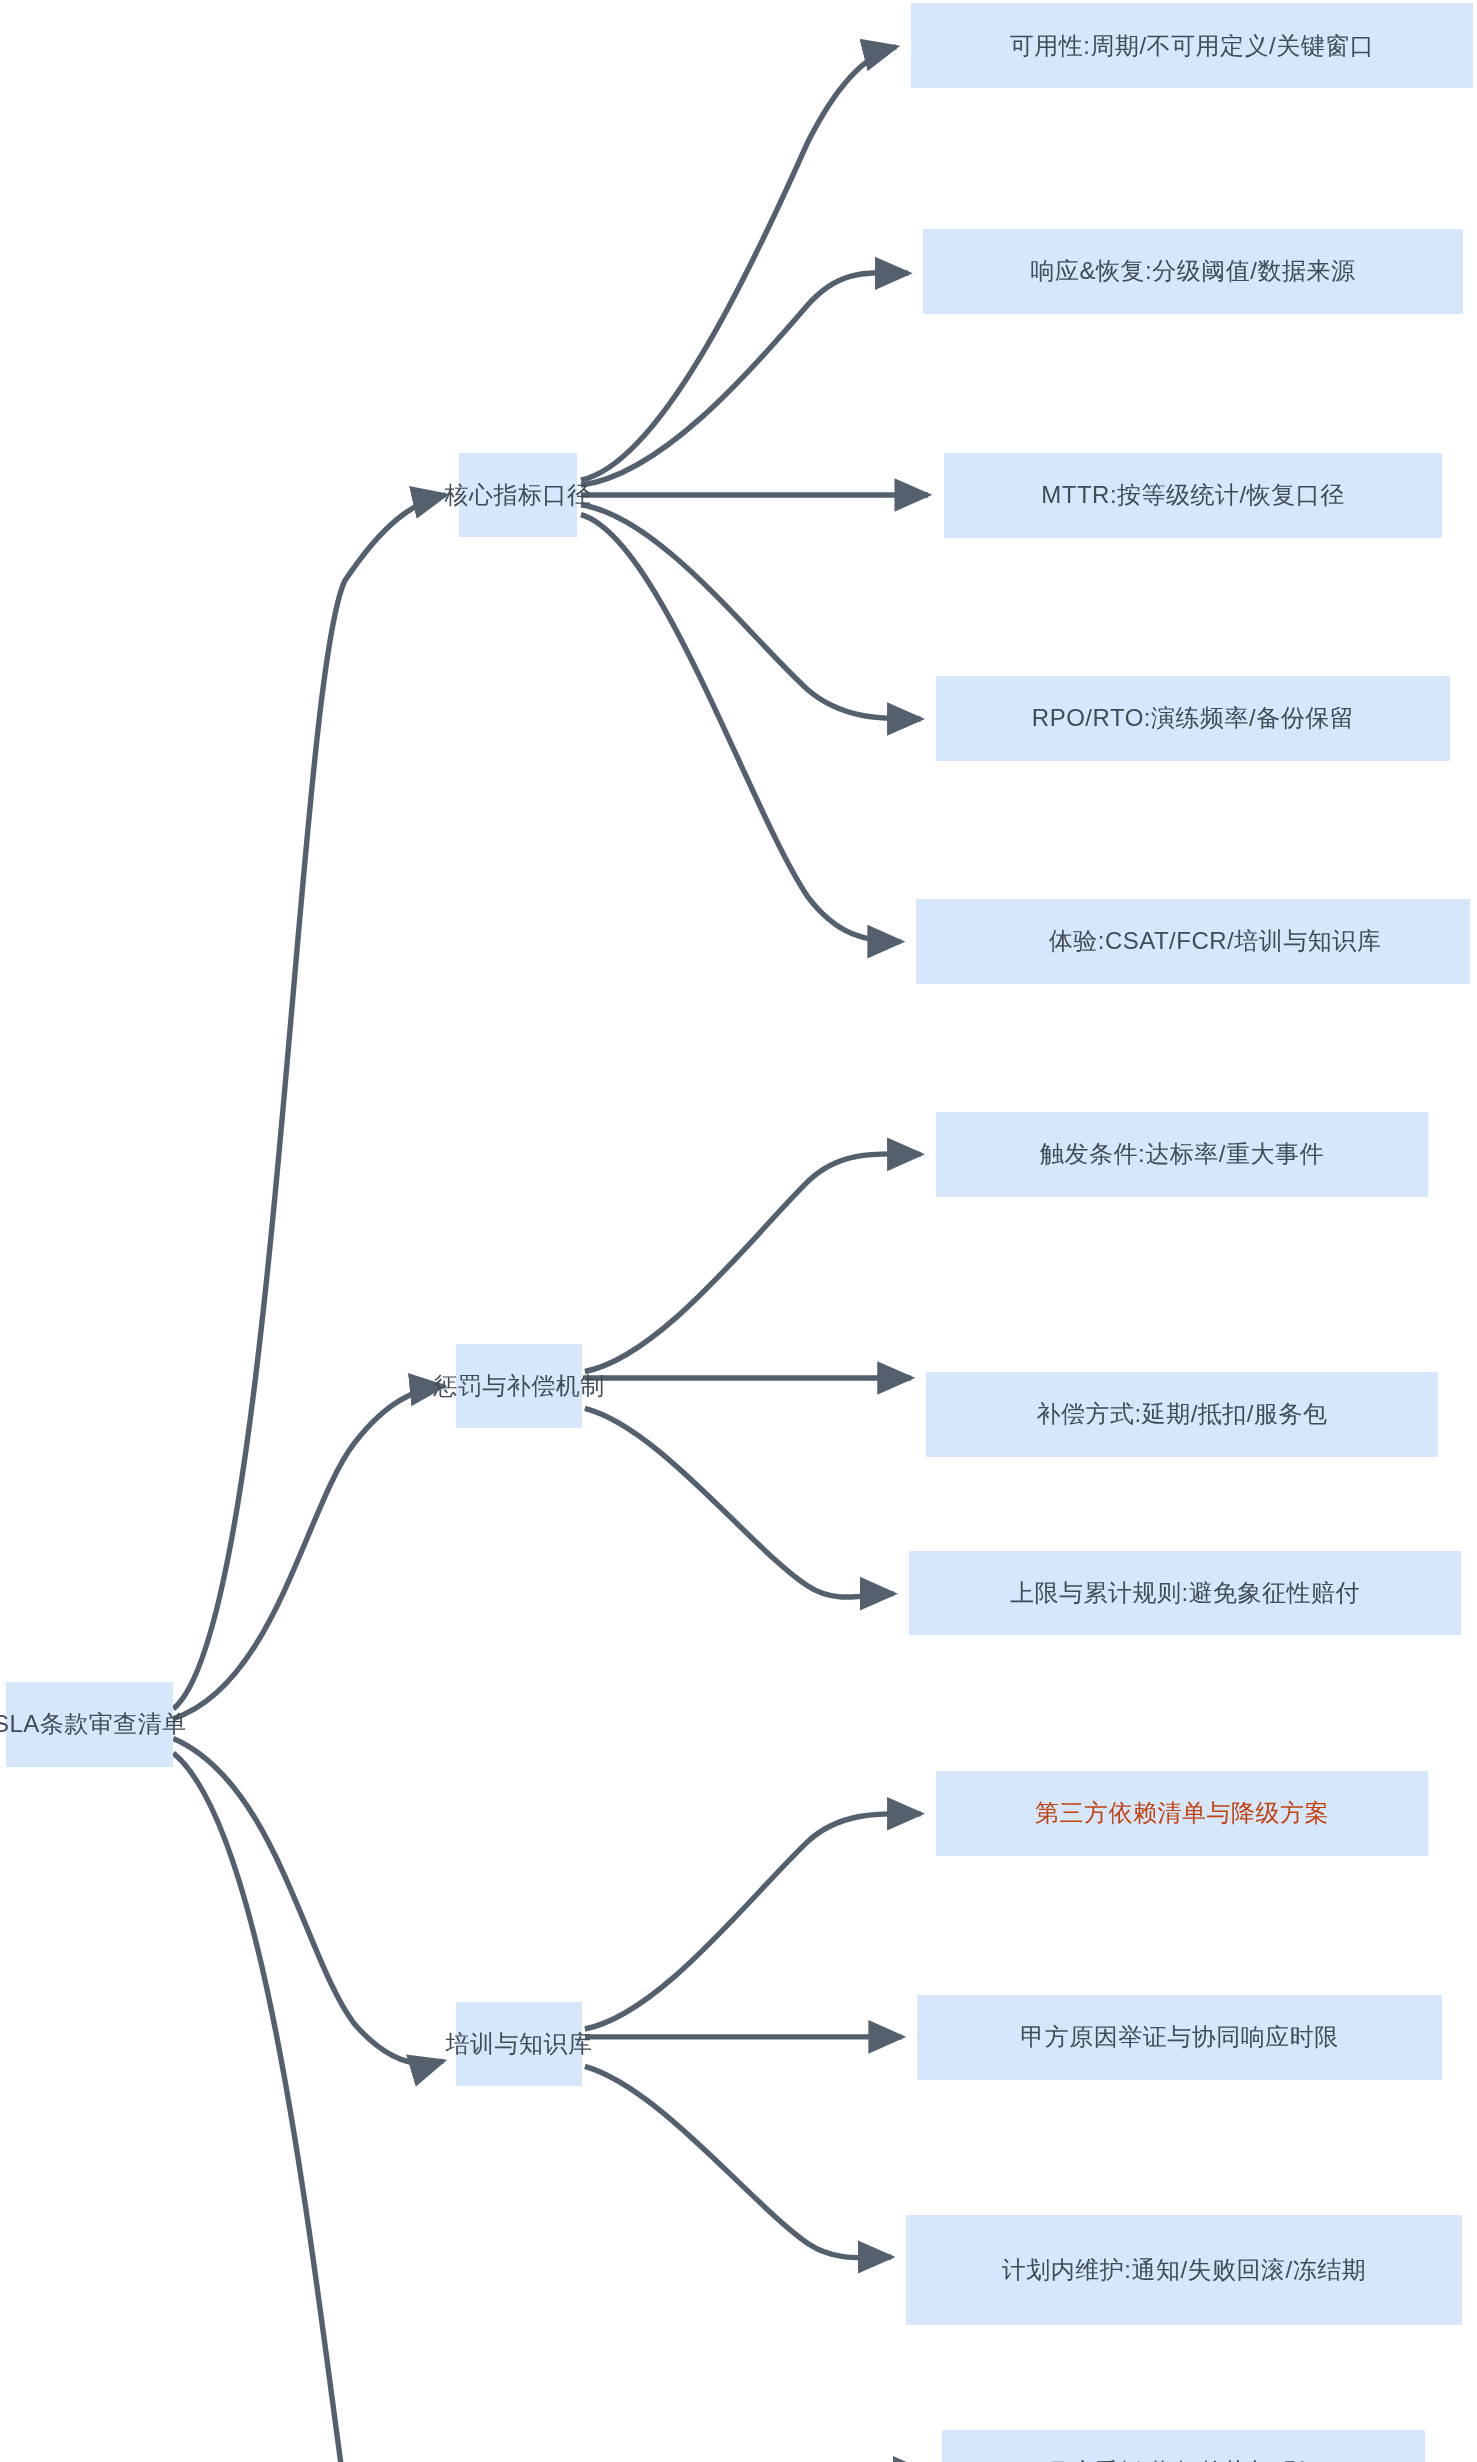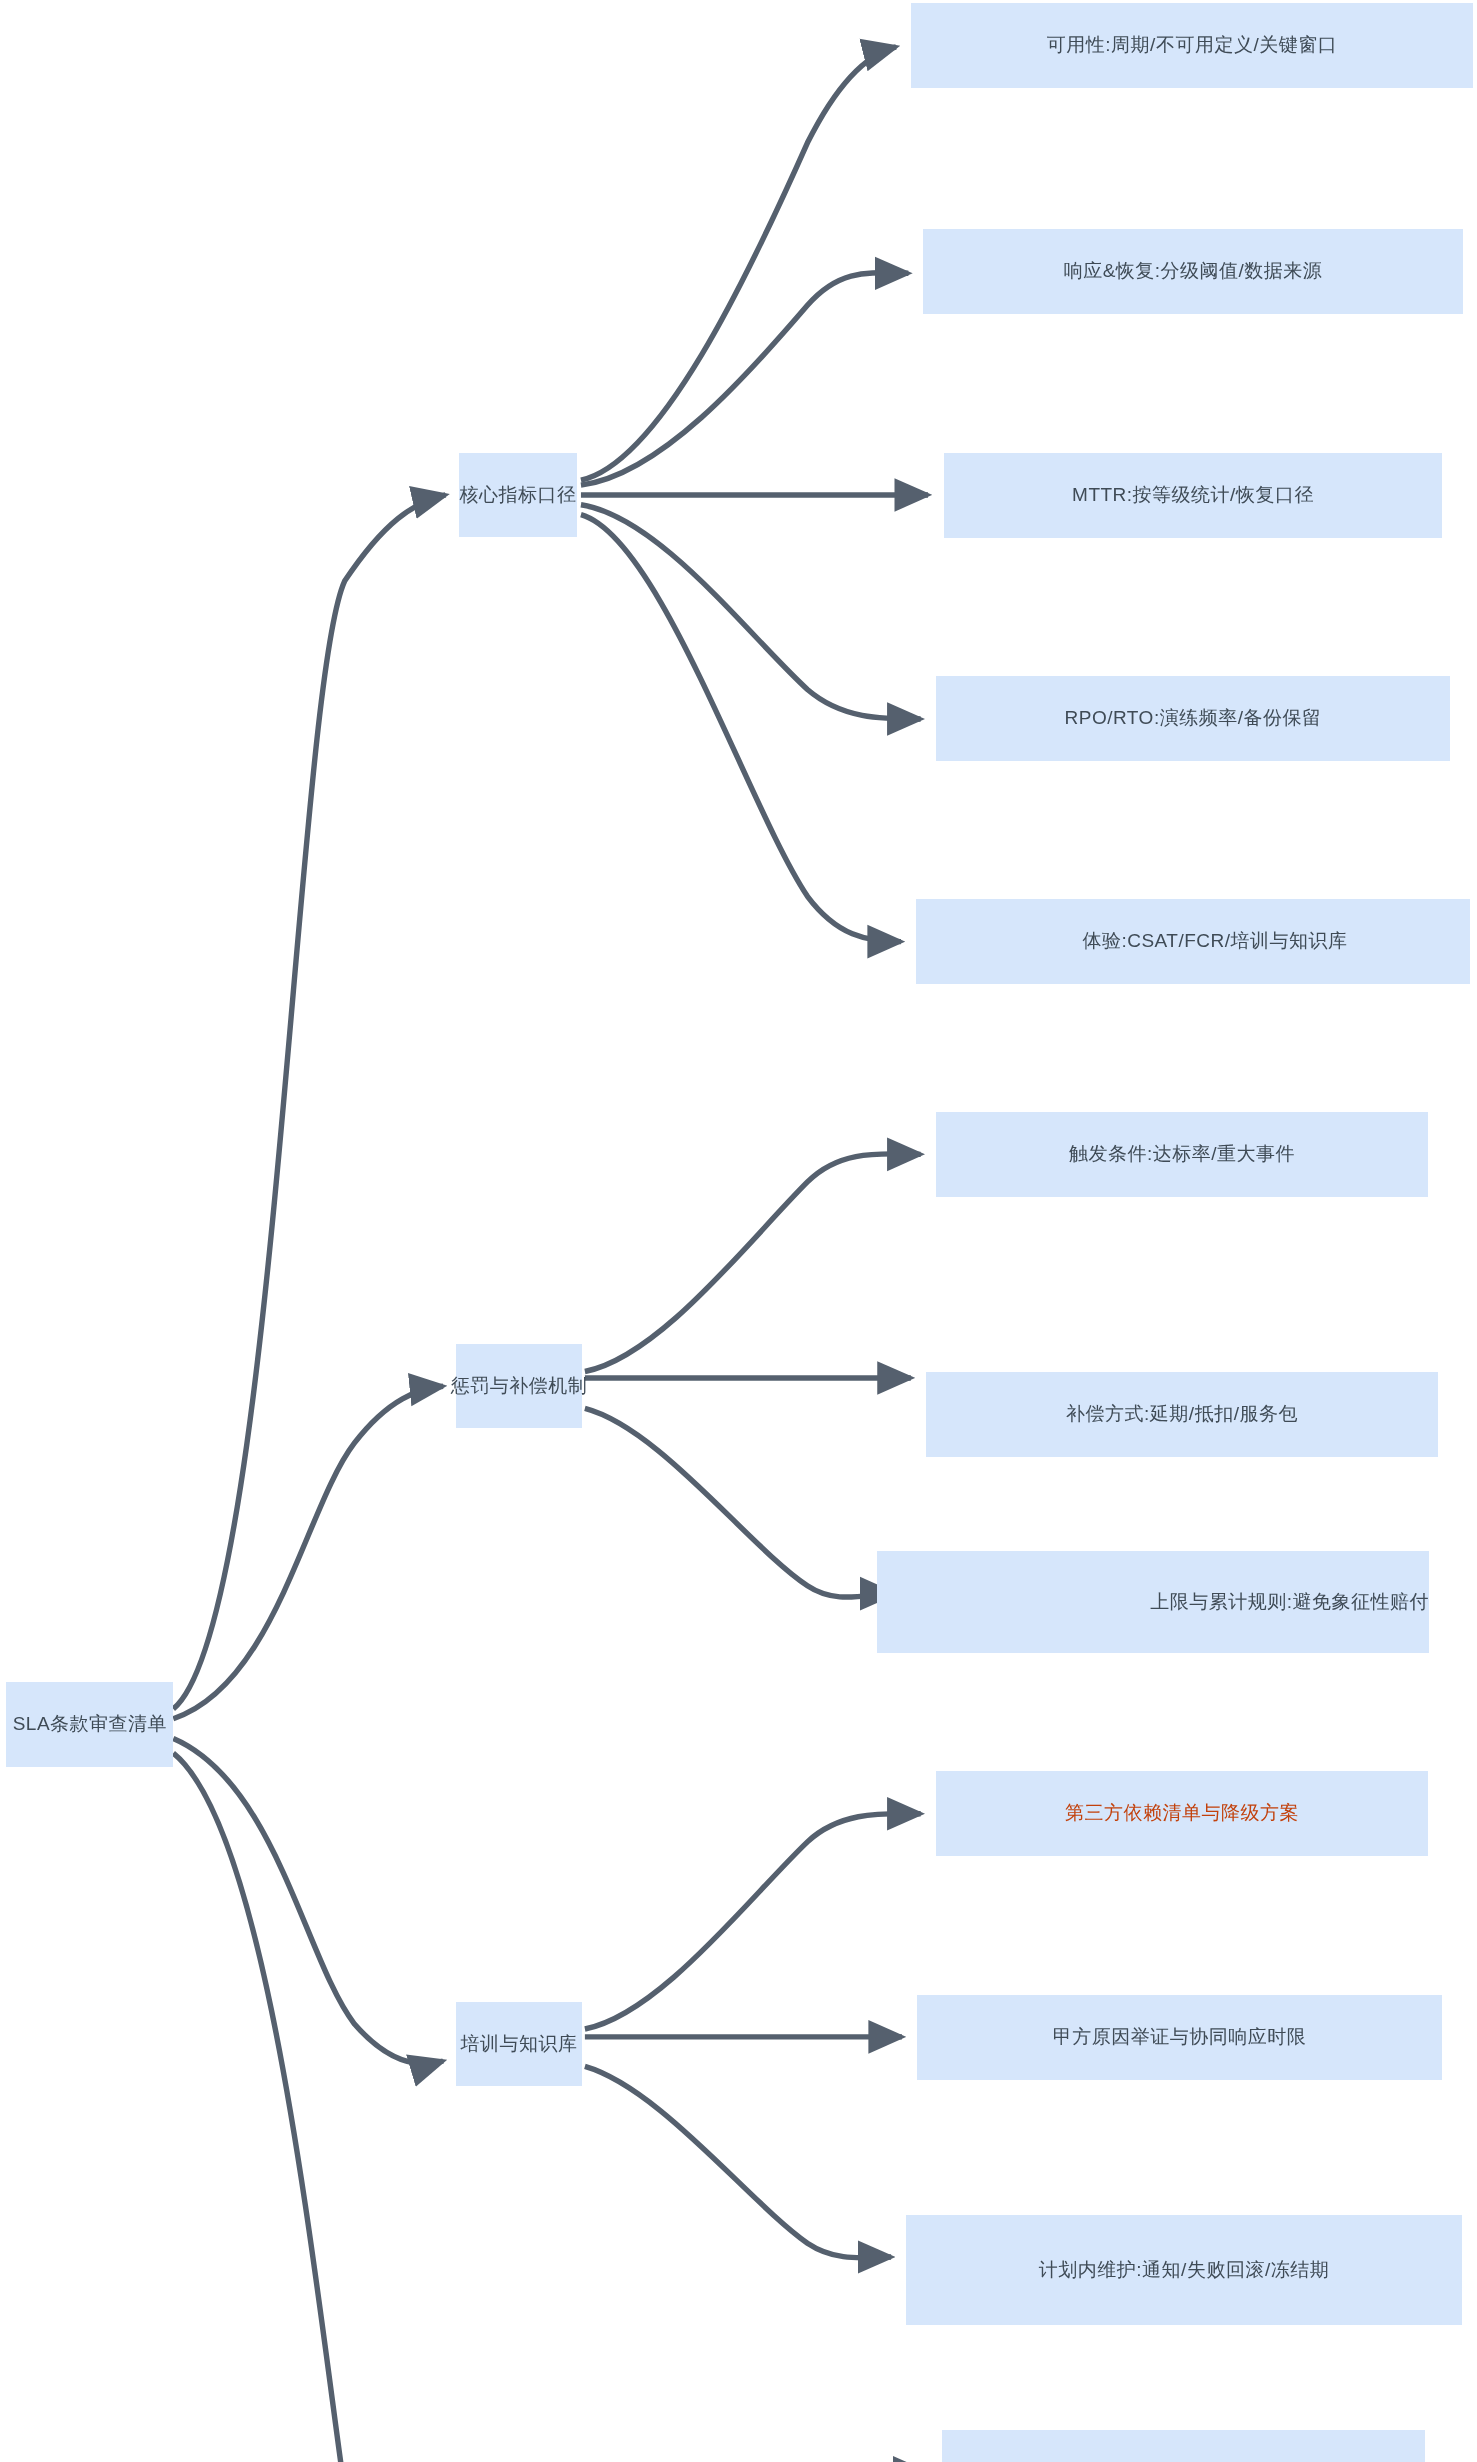--- a/index.html
+++ b/index.html
@@ -2,21 +2,21 @@
 <html style="font-size:7.9px"><head>
 <meta charset="utf-8">
 <style>
   html,body{margin:0;padding:0;background:#ffffff;}
   body{font-family:"Liberation Sans","DejaVu Sans",sans-serif;}
   #canvas{position:relative;width:1477px;height:2975px;background:#ffffff;overflow:hidden;}
   svg.edges{position:absolute;left:0;top:0;width:1477px;height:2975px;}
   .edge-path{fill:none;stroke:#55606e;stroke-width:11;stroke-linecap:butt;stroke-linejoin:round;}
   .node{position:absolute;box-sizing:border-box;background:#d6e6fb;color:#3f4b56;
         display:flex;align-items:center;justify-content:center;
-        font-size:19px;line-height:1.1;white-space:nowrap;letter-spacing:0.5px;}
+        font-size:24px;line-height:1.1;white-space:nowrap;letter-spacing:0.5px;}
   .node.root{background:#d6e6fb;}
   .node.branch{background:#cfe2fb;text-align:right;}
   .node.leaf{background:#d9e9fd;}
 </style>
 </head>
 <body>
 
 <div id="canvas">
   <svg class="edges" viewBox="0 0 3000 6041" preserveAspectRatio="none">
     <defs>
@@ -69,21 +69,21 @@
       </div>
       <div class="node branch" style="left: 456px; top: 1344px; width: 126px; height: 84px; background: rgb(214, 230, 251); color: rgb(63, 75, 86);">
         <span>惩罚与补偿机制</span>
       </div>
       <div class="node leaf" style="left: 936px; top: 1112px; width: 492px; height: 85px; background: rgb(214, 230, 251); color: rgb(63, 75, 86);">
         <span>触发条件:达标率/重大事件</span>
       </div>
       <div class="node leaf" style="left: 926px; top: 1336px; width: 512px; height: 85px; background: rgb(214, 230, 251); color: rgb(63, 75, 86); margin-top: 36px;">
         <span>补偿方式:延期/抵扣/服务包</span>
       </div>
-      <div class="node leaf" style="left: 877px; top: 1551px; width: 552px; height: 102px; background: rgb(214, 230, 251); color: rgb(63, 75, 86); justify-content: flex-end;">
+      <div class="node leaf" style="left: 909px; top: 1551px; width: 552px; height: 84px; background: rgb(214, 230, 251); color: rgb(63, 75, 86);">
         <span>上限与累计规则:避免象征性赔付</span>
       </div>
       <div class="node branch" style="left: 456px; top: 2002px; width: 126px; height: 84px; background: rgb(214, 230, 251); color: rgb(63, 75, 86);">
         <span>培训与知识库</span>
       </div>
       <div class="node leaf" style="left: 936px; top: 1771px; width: 492px; height: 85px; background: rgb(214, 230, 251); color: #c2410c;">
         <span>第三方依赖清单与降级方案</span>
       </div>
       <div class="node leaf" style="left: 917px; top: 1995px; width: 525px; height: 85px; background: rgb(214, 230, 251); color: rgb(63, 75, 86);">
         <span>甲方原因举证与协同响应时限</span>

